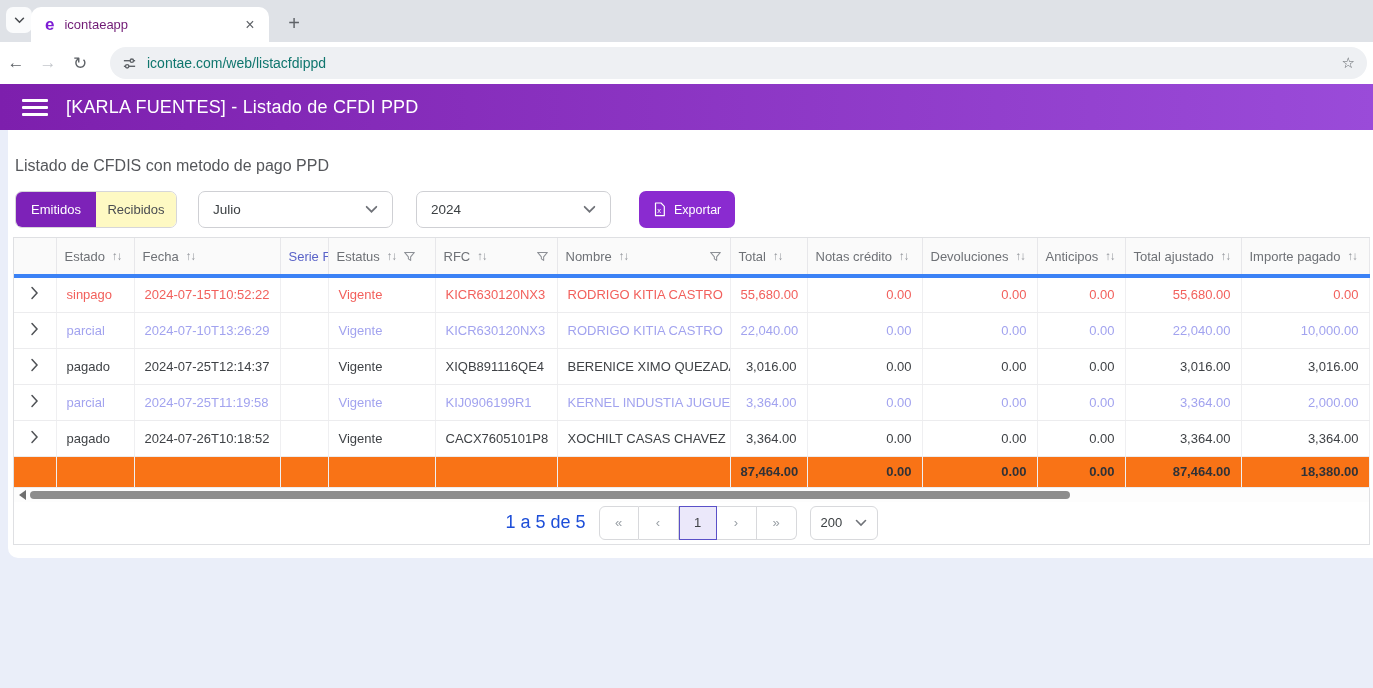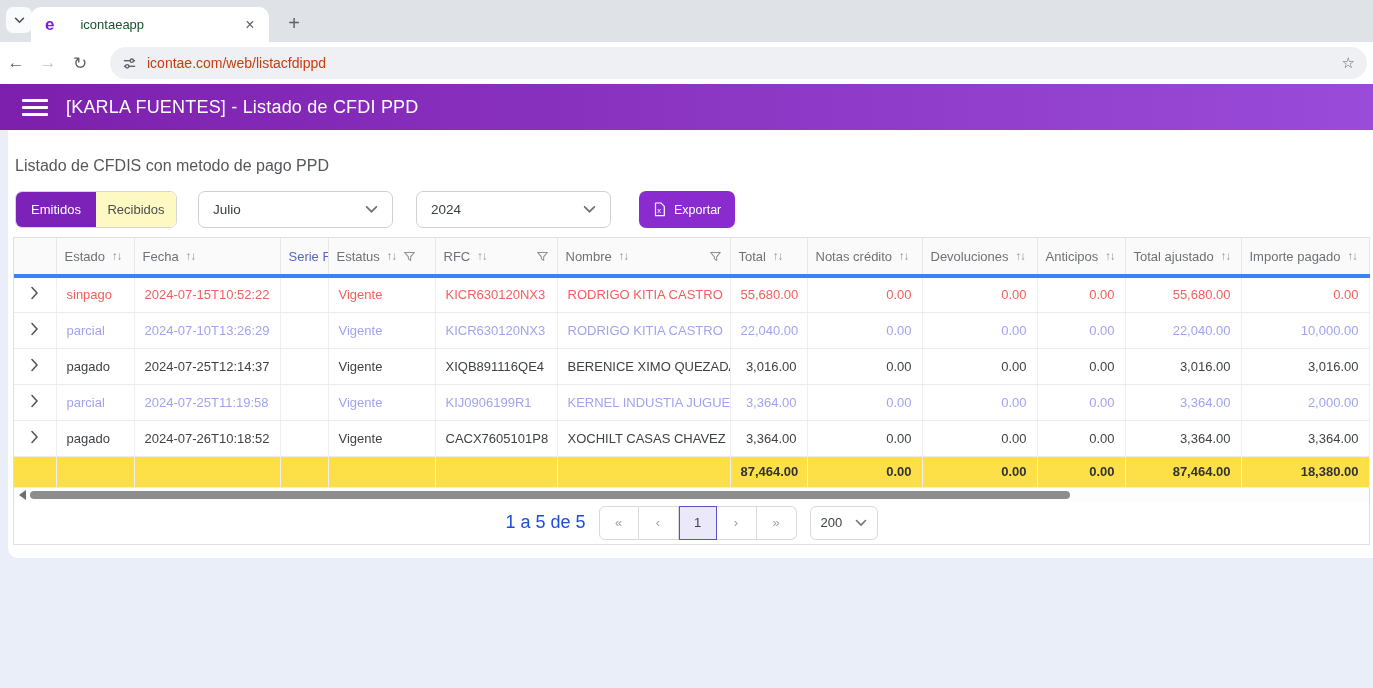--- a/index.html
+++ b/index.html
@@ -4,29 +4,29 @@
 <style>
   * { margin:0; padding:0; box-sizing:border-box; }
   html,body { width:1373px; height:688px; overflow:hidden; font-family:"Liberation Sans", sans-serif; }
   .screen { width:1373px; height:688px; position:relative; background:#fff; }
 
   
   .tab-strip { height:42px; background:#dfe2e7; position:relative; }
   .tab-search-btn { position:absolute; left:6px; top:7px; width:26px; height:26px; background:#fafbfc; border-radius:7px; display:flex; align-items:center; justify-content:center; cursor:pointer; }
   .tab { position:absolute; left:31px; top:7px; width:238px; height:35px; background:#fff; border-radius:10px 10px 0 0; display:flex; align-items:center; padding:0 10px 0 14px; }
   .favicon { font-weight:800; font-size:17px; color:#7d1dd4; margin-right:10px; line-height:1; }
-  .tab-title { font-size:13px; color:#14532d; flex:1; white-space:nowrap; overflow:hidden;margin-left:16px; }
+  .tab-title { font-size:13px; color:#701a75; flex:1; white-space:nowrap; overflow:hidden; }
   .tab-close { font-size:16px; color:#5f6368; width:18px; height:18px; line-height:17px; text-align:center; border-radius:50%; cursor:pointer; }
   .new-tab { position:absolute; left:280px; top:10px; font-size:20px; color:#5f6368; width:28px; height:28px; text-align:center; line-height:26px; border-radius:50%; cursor:pointer; }
 
   .address-bar { height:42px; background:#fff; display:flex; align-items:center; }
   .nav-ico { font-size:17px; color:#5f6368; width:32px; text-align:center; cursor:pointer; }
   .nav-ico.disabled { color:#c4c7cc; }
   .omnibox { flex:1; height:32px; margin:0 6px 0 14px; background:#eef0f3; border-radius:16px; display:flex; align-items:center; padding:0 12px; }
-  .url-text { font-size:14px; color:#c2410c; margin-left:10px; flex:1; }
+  .url-text { font-size:14px; color:#0f766e; margin-left:10px; flex:1; }
   .star { font-size:15px; color:#5f6368; cursor:pointer; }
 
   
   .app-header { height:46px; background:linear-gradient(90deg, var(--grad-l,#7d1fad), var(--grad-r,#9a4bd9)); display:flex; align-items:center; padding-left:22px; }
   .hamburger { width:26px; cursor:pointer; margin-right:18px; }
   .hamburger div { height:3px; background:#fff; border-radius:1px; margin:4px 0; }
   .app-title { color:#fff; font-size:18px; letter-spacing:.2px; }
 
   
   .app-body { height:558px; background:#eaeef9; }
@@ -49,21 +49,21 @@
   th .h { display:flex; align-items:center; gap:7px; }
   th.accent { color:#5a63c8; }
   .sort { font-size:11.5px; color:#8d9096; letter-spacing:-1px; cursor:pointer; }
   .funnel { display:inline-flex; cursor:pointer; }
   td { height:36px; border-right:1px solid #efeff1; border-bottom:1px solid #ececee; padding:0 10px; color:#3f4246; white-space:nowrap; overflow:hidden; }
   td.num { text-align:right; }
   td.exp { text-align:center; padding:0; cursor:pointer; }
   tr.red td { color:var(--row-red,#f2605c); }
   tr.purple td { color:var(--row-purple,#a2a3ef); }
   tr.red td.exp svg path, tr.purple td.exp svg path { stroke:#4f5256; }
-  tr.totals td { height:31px; background:#fde047; font-weight:700; color:#303237; }
+  tr.totals td { height:31px; background:#f97316; font-weight:700; color:#303237; }
 
   
   .hscroll { height:14px; position:relative; background:#fdfdfd; }
   .hthumb { position:absolute; left:16px; top:3px; width:1040px; height:8px; background:#8d8d8d; border-radius:4px; cursor:pointer; }
   .harrow { position:absolute; left:5px; top:2px; width:0; height:0; border-top:5px solid transparent; border-bottom:5px solid transparent; border-right:7px solid #6f6f6f; cursor:pointer; }
 
   
   .pagination { height:42px; display:flex; align-items:center; justify-content:center; gap:13px; }
   .pg-range { font-size:18px; color:#1d4ed8; }
   .pg-group { display:flex; height:34px; }

